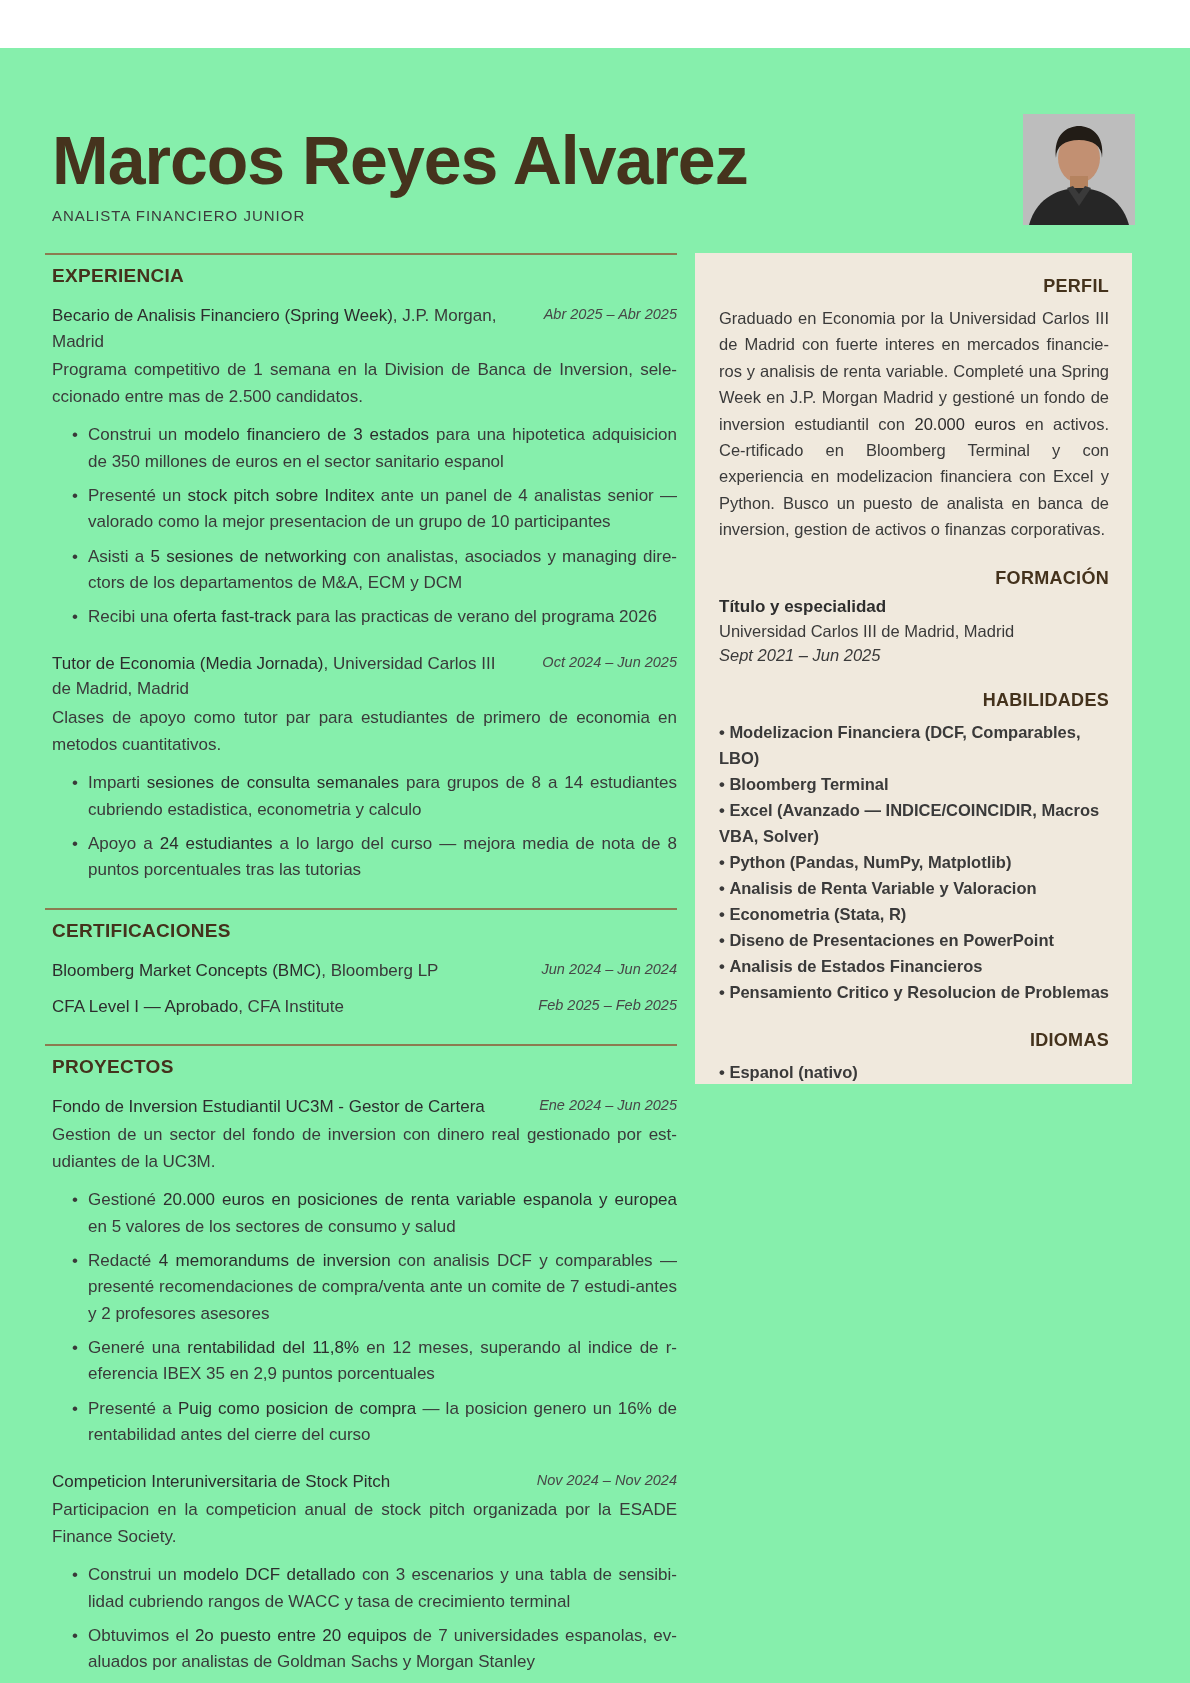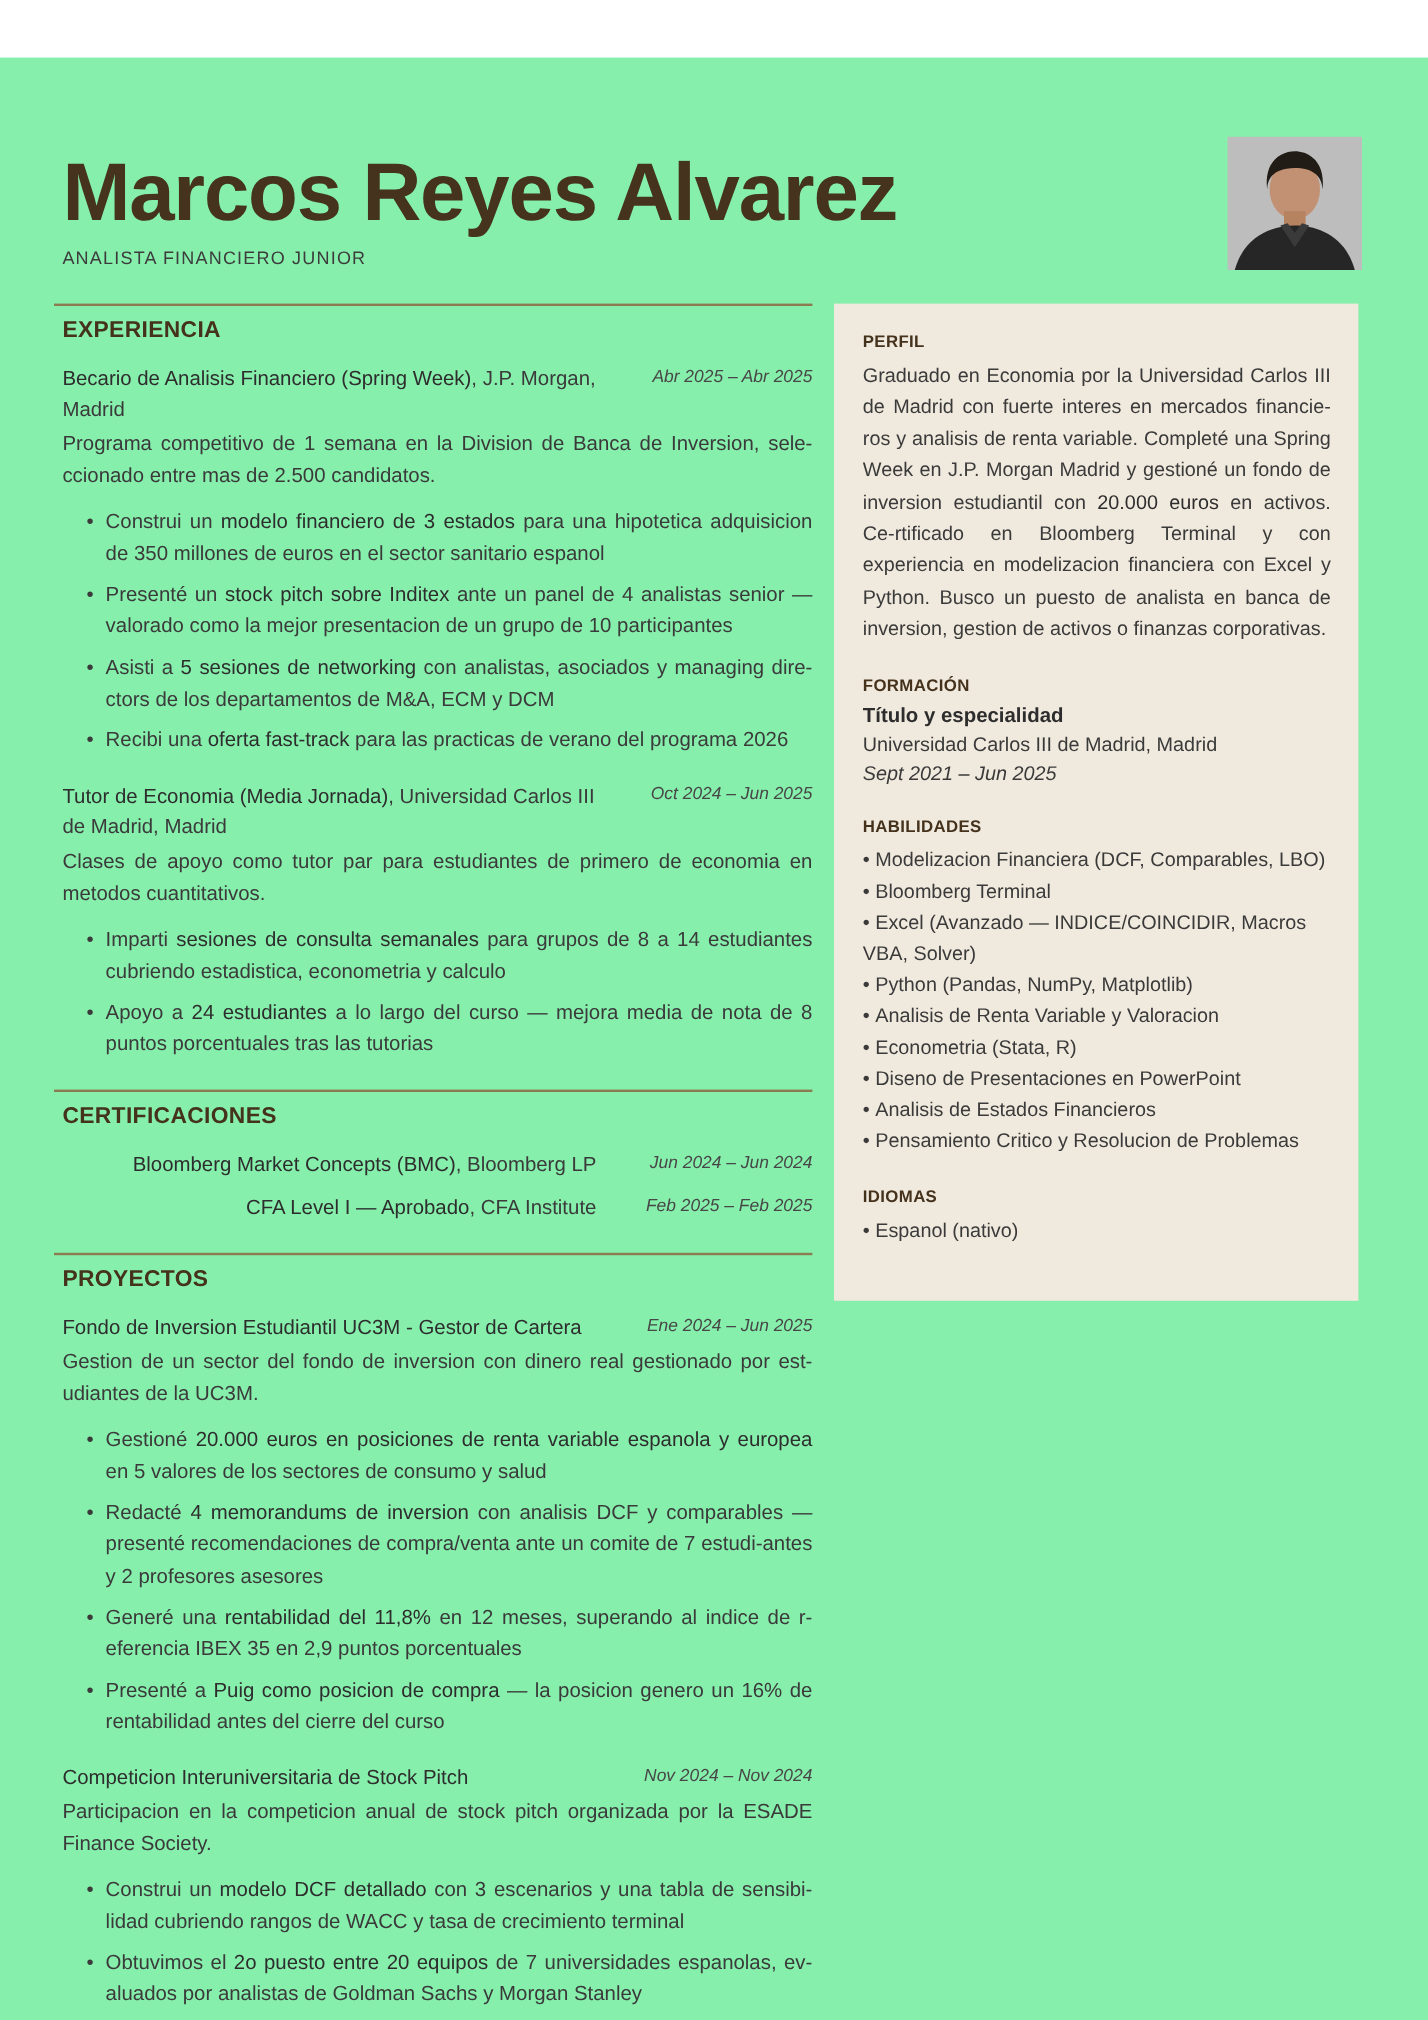--- a/index.html
+++ b/index.html
@@ -22,33 +22,33 @@
   .entry{position:relative;margin-bottom:20px;padding-left:7px;}
   .entry:last-child{margin-bottom:0;}
   .entry-head{font-size:17px;line-height:1.5;padding-right:172px;color:#3a3a3a;}
   .entry-date{position:absolute;right:0;top:3px;font-size:14.5px;font-style:italic;color:#474747;white-space:nowrap;}
   .summary{font-size:17px;line-height:1.6;margin:2px 0 0;text-align:justify;}
   ul.bullets{list-style:none;margin:12px 0 0;padding:0;}
   ul.bullets li{position:relative;padding-left:36px;margin-bottom:8px;font-size:17px;line-height:1.55;text-align:justify;}
   ul.bullets li::before{content:"\2022";position:absolute;left:20px;top:0;color:#3a3a3a;}
   .b{font-weight:400;color:#2d2d2d;}
   .cert-row{position:relative;margin-bottom:11px;padding-left:7px;}
-  .cert-row .entry-head{padding-right:180px;text-align:right;}
+  .cert-row .entry-head{padding-right:180px;}
 
   
   .side{position:absolute;left:695px;top:205px;width:437px;height:831px;background:#f0e9dd;
         box-sizing:border-box;padding:23px 23px 20px 24px;overflow:hidden;}
   .side section{margin-bottom:25px;}
-  .side-title{font-size:14px;font-weight:700;color:#44321c;margin:0 0 8px;letter-spacing:.3px;}
+  .side-title{font-size:18px;font-weight:700;color:#44321c;margin:0 0 8px;letter-spacing:.3px;text-align:right;}
   .side-text{font-size:16.5px;line-height:1.6;text-align:justify;margin:0;}
   .edu-degree{font-size:17px;font-weight:700;color:#2d2d2d;margin:0 0 5px;}
   .edu-school{font-size:16.5px;margin:0 0 5px;}
   .edu-dates{font-size:16.5px;font-style:italic;margin:0;}
   ul.side-list{list-style:none;margin:0;padding:0;}
-  ul.side-list li{font-size:16.5px;line-height:1.58;}
+  ul.side-list li{font-size:16.5px;line-height:1.58;font-weight:bold;}
   ul.side-list li::before{content:"\2022\00a0";}
 
   .footer{position:absolute;left:0;top:1637px;width:100%;text-align:left;font-size:13.5px;color:#3b3b3b;}
 </style>
 </head>
 <body>
 
 <div class="page">
 
   <div class="hdr">

